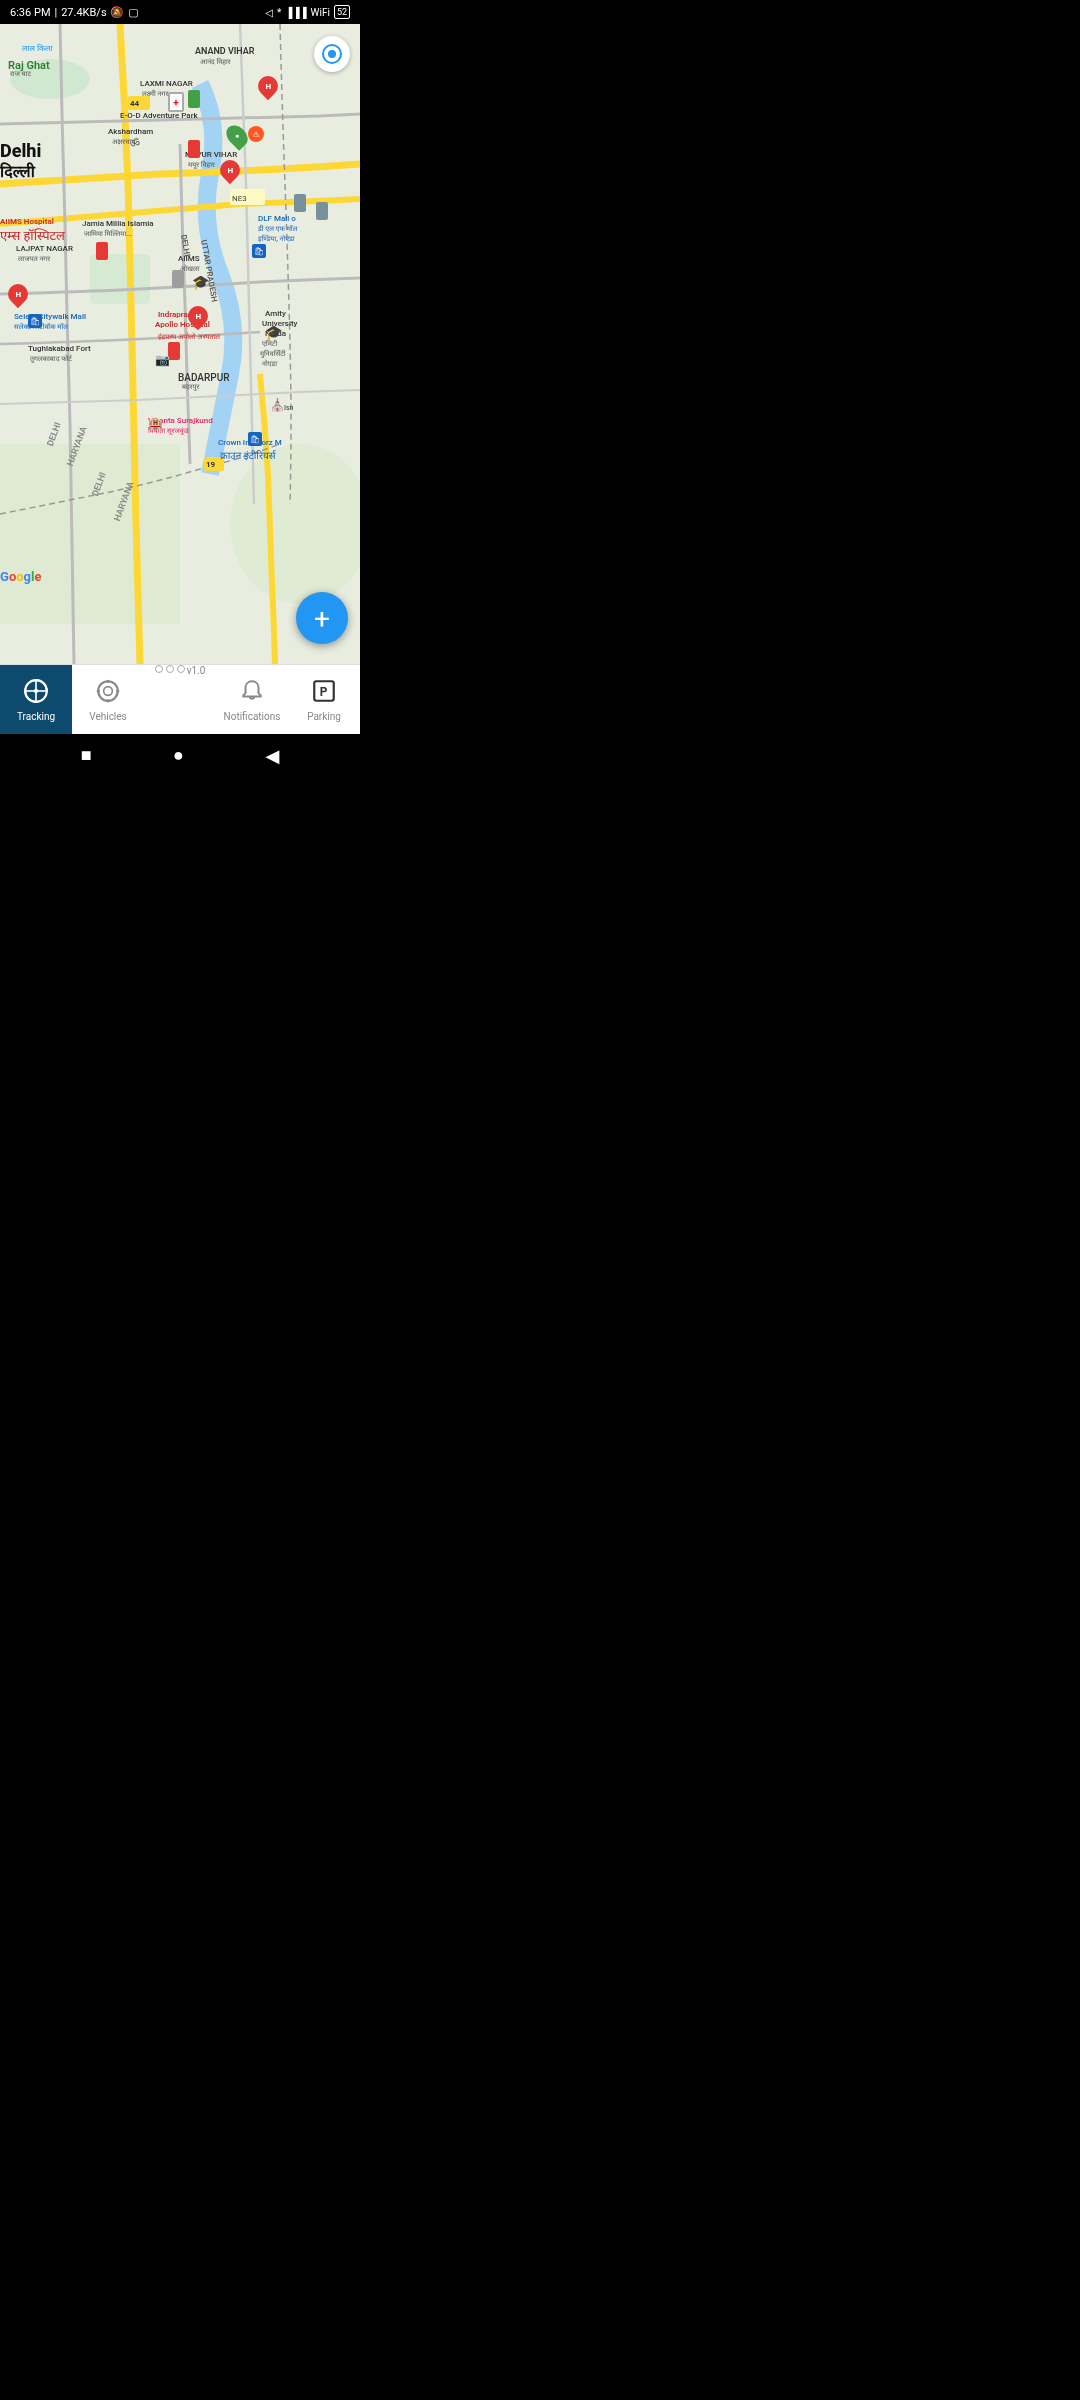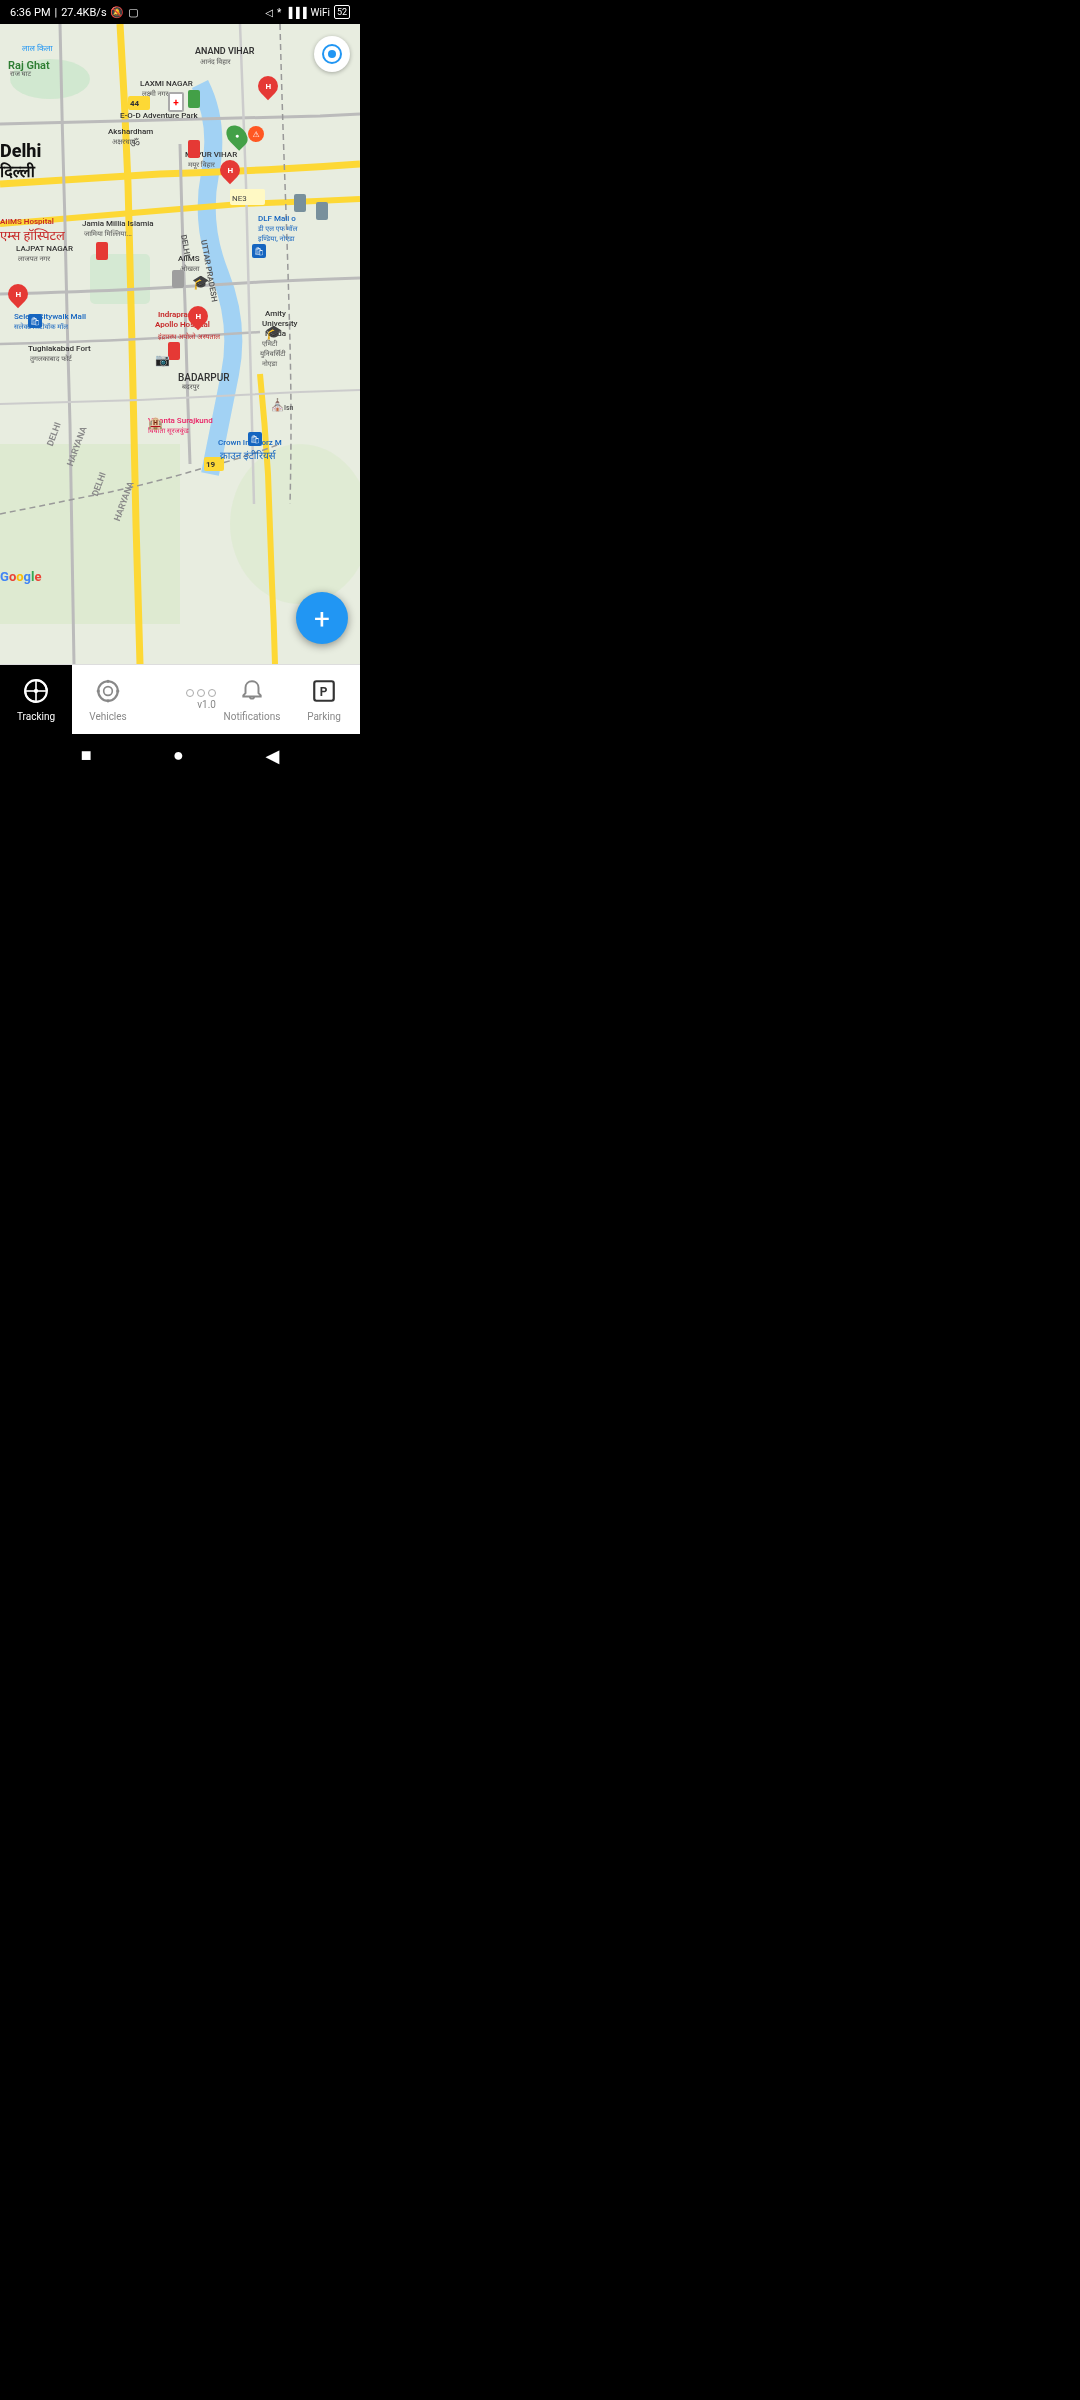--- a/index.html
+++ b/index.html
@@ -88,33 +88,33 @@
       display: flex;
       flex-direction: column;
       align-items: center;
       justify-content: center;
       gap: 2px;
       cursor: pointer;
       font-size: 10px;
       color: #888;
     }
     .nav-item.active {
-      background: #000000;
+      background: #0c4a6e;
       color: #fff;
     }
     .nav-item .nav-icon {
       font-size: 22px;
     }
     .nav-label {
       font-size: 10px;
     }
     .version-label {
       display: flex;
-      flex-direction: column;
-      align-items: flex-end;
+      flex-direction: row;
+      align-items: flex-start;
       justify-content: center;
       gap: 2px;
       flex: 1;
     }
     .version-circles {
       display: flex; gap: 3px;
     }
     .v-circle {
       width: 8px; height: 8px;
       border-radius: 50%;

